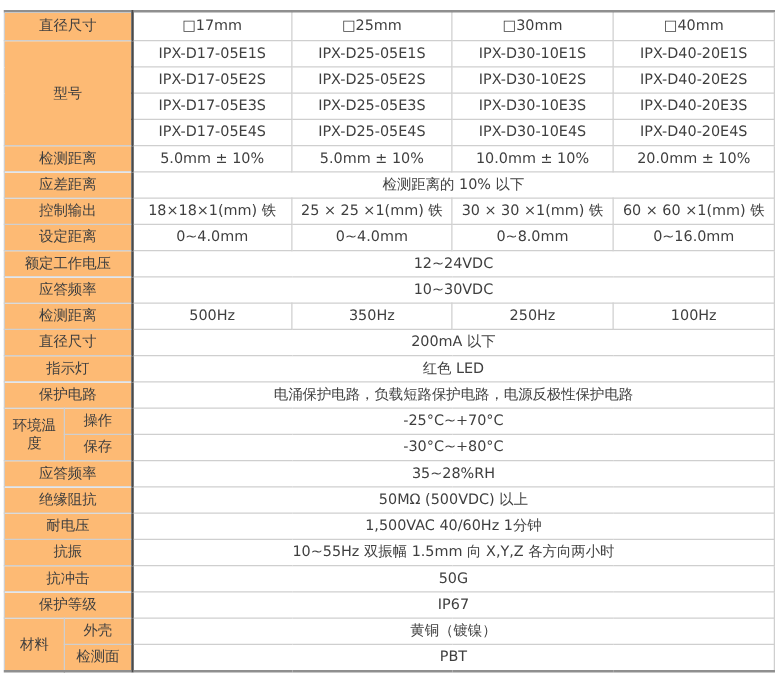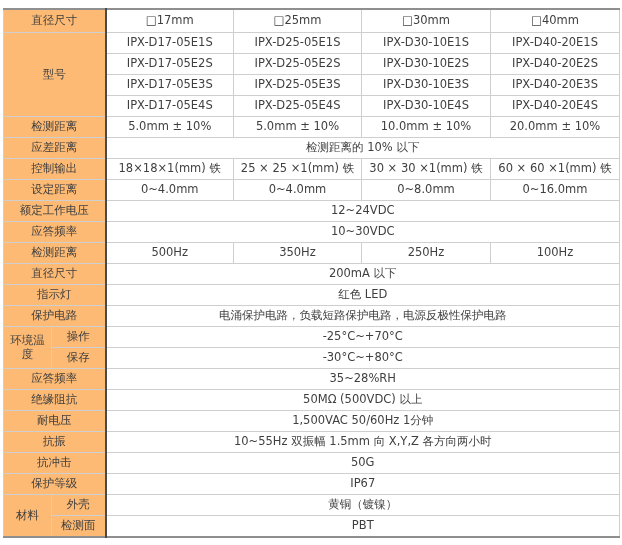--- a/index.html
+++ b/index.html
@@ -149,21 +149,21 @@
     <td colspan="4">35~28%RH</td>
   </tr>
 
   <tr>
     <td colspan="2" class="lbl edge">绝缘阻抗</td>
     <td colspan="4">50MΩ (500VDC) 以上</td>
   </tr>
 
   <tr>
     <td colspan="2" class="lbl edge">耐电压</td>
-    <td colspan="4">1,500VAC 50/60Hz 1分钟</td>
+    <td colspan="4">1,500VAC 40/60Hz 1分钟</td>
   </tr>
 
   <tr>
     <td colspan="2" class="lbl edge">抗振</td>
     <td colspan="4">10~55Hz 双振幅 1.5mm 向 X,Y,Z 各方向两小时</td>
   </tr>
 
   <tr>
     <td colspan="2" class="lbl edge">抗冲击</td>
     <td colspan="4">50G</td>

